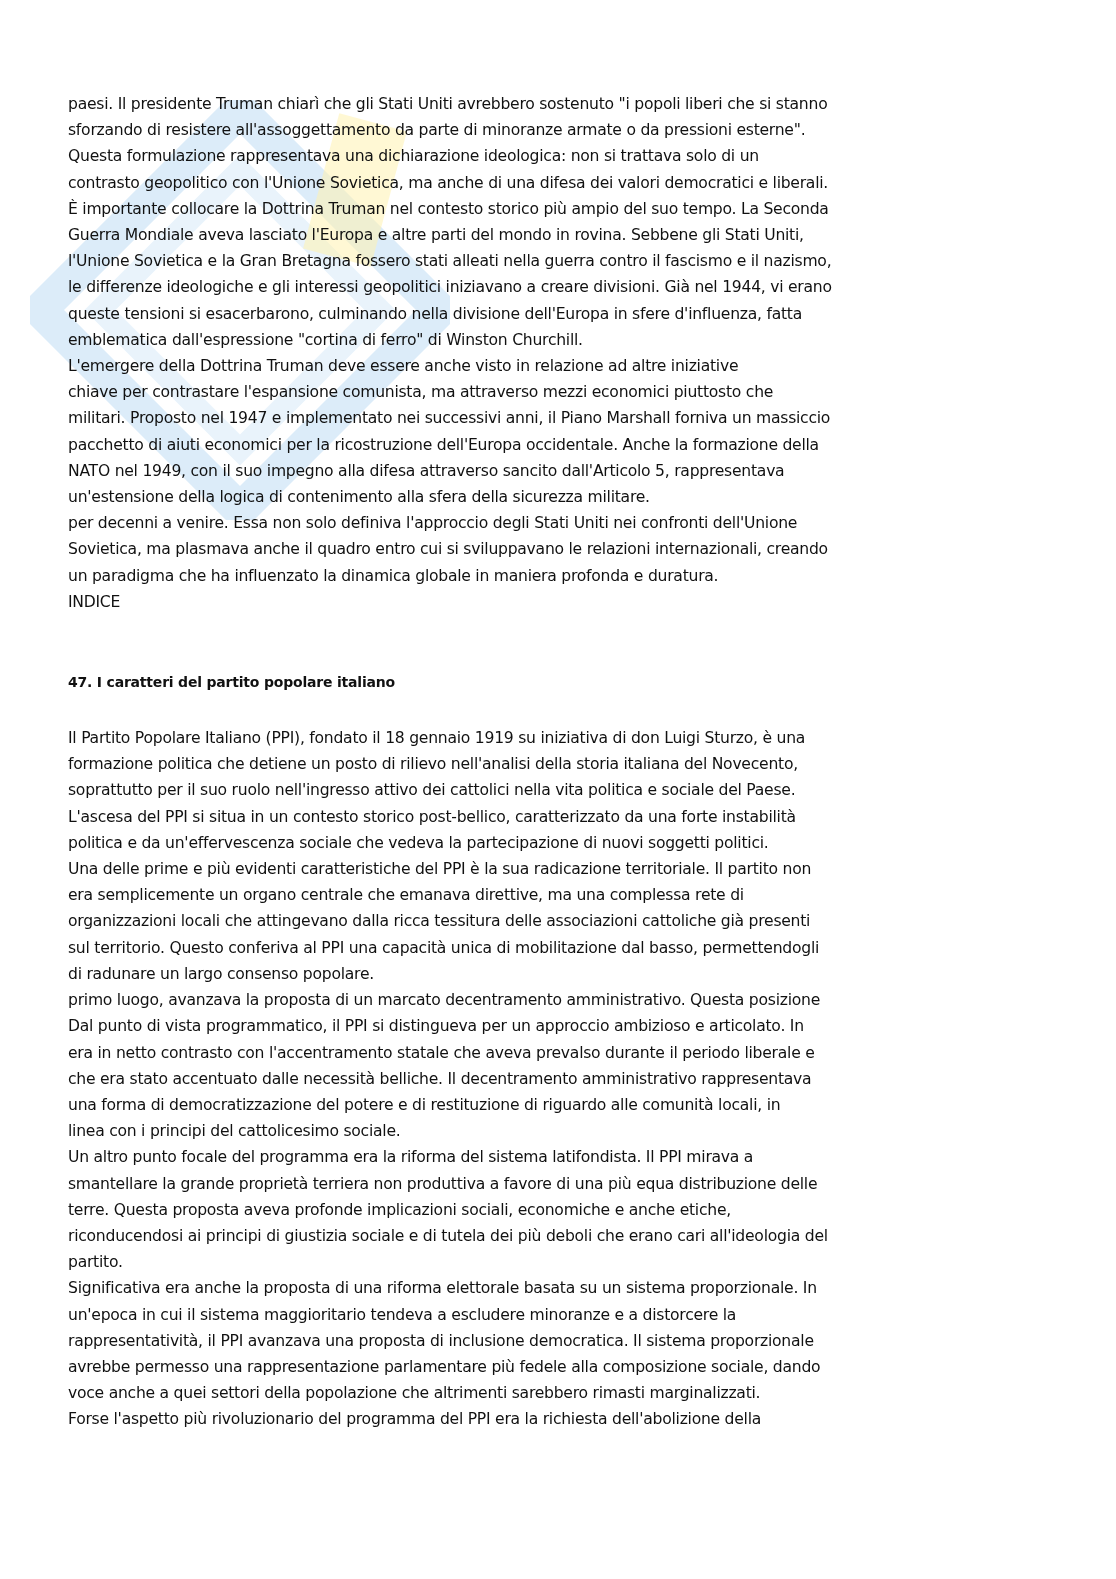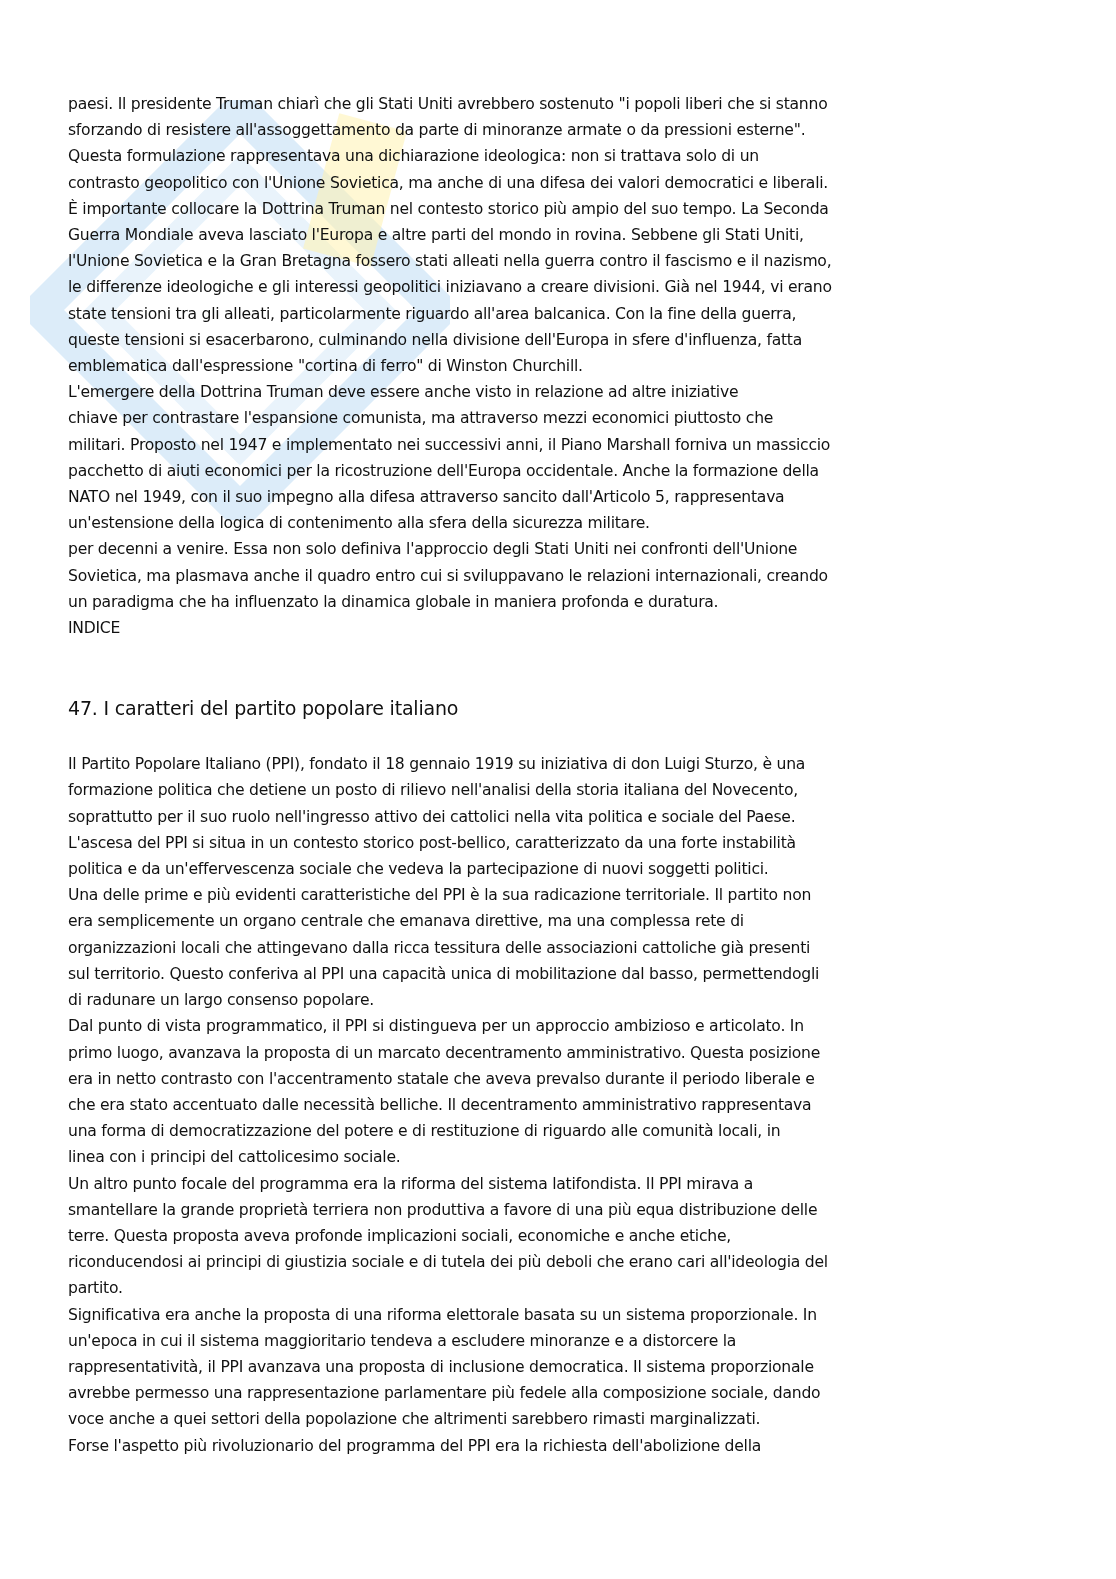--- a/index.html
+++ b/index.html
@@ -32,22 +32,22 @@
       z-index: 1;
       margin-top: 23px;
     }
     .para-line {
       font-size: 15.6px;
       line-height: 26.2px;
       white-space: nowrap;
       letter-spacing: -0.25px;
     }
     .heading {
-      font-size: 19px;
-      font-weight: normal;
+      font-size: 14px;
+      font-weight: bold;
       line-height: 26px;
       margin: 0;
       letter-spacing: -0.2px;
     }
     .gap-after-heading { height: 30px; }
   </style>
 </head>
 <body>
 
 <div class="watermark">
@@ -62,21 +62,20 @@
 
   <div>
     <div class="para-line">paesi. Il presidente Truman chiarì che gli Stati Uniti avrebbero sostenuto "i popoli liberi che si stanno</div>
     <div class="para-line">sforzando di resistere all'assoggettamento da parte di minoranze armate o da pressioni esterne".</div>
     <div class="para-line">Questa formulazione rappresentava una dichiarazione ideologica: non si trattava solo di un</div>
     <div class="para-line">contrasto geopolitico con l'Unione Sovietica, ma anche di una difesa dei valori democratici e liberali.</div>
     <div class="para-line">È importante collocare la Dottrina Truman nel contesto storico più ampio del suo tempo. La Seconda</div>
     <div class="para-line">Guerra Mondiale aveva lasciato l'Europa e altre parti del mondo in rovina. Sebbene gli Stati Uniti,</div>
     <div class="para-line">l'Unione Sovietica e la Gran Bretagna fossero stati alleati nella guerra contro il fascismo e il nazismo,</div>
     <div class="para-line">le differenze ideologiche e gli interessi geopolitici iniziavano a creare divisioni. Già nel 1944, vi erano</div>
-    <div class="para-line">state tensioni tra gli alleati, particolarmente riguardo all'area balcanica. Con la fine della guerra,</div>
     <div class="para-line">queste tensioni si esacerbarono, culminando nella divisione dell'Europa in sfere d'influenza, fatta</div>
     <div class="para-line">emblematica dall'espressione "cortina di ferro" di Winston Churchill.</div>
     <div class="para-line">L'emergere della Dottrina Truman deve essere anche visto in relazione ad altre iniziative</div>
     <div class="para-line">chiave per contrastare l'espansione comunista, ma attraverso mezzi economici piuttosto che</div>
     <div class="para-line">militari. Proposto nel 1947 e implementato nei successivi anni, il Piano Marshall forniva un massiccio</div>
     <div class="para-line">pacchetto di aiuti economici per la ricostruzione dell'Europa occidentale. Anche la formazione della</div>
     <div class="para-line">NATO nel 1949, con il suo impegno alla difesa attraverso sancito dall'Articolo 5, rappresentava</div>
     <div class="para-line">un'estensione della logica di contenimento alla sfera della sicurezza militare.</div>
     <div class="para-line">per decenni a venire. Essa non solo definiva l'approccio degli Stati Uniti nei confronti dell'Unione</div>
     <div class="para-line">Sovietica, ma plasmava anche il quadro entro cui si sviluppavano le relazioni internazionali, creando</div>
@@ -94,22 +93,22 @@
     <div class="para-line">Il Partito Popolare Italiano (PPI), fondato il 18 gennaio 1919 su iniziativa di don Luigi Sturzo, è una</div>
     <div class="para-line">formazione politica che detiene un posto di rilievo nell'analisi della storia italiana del Novecento,</div>
     <div class="para-line">soprattutto per il suo ruolo nell'ingresso attivo dei cattolici nella vita politica e sociale del Paese.</div>
     <div class="para-line">L'ascesa del PPI si situa in un contesto storico post-bellico, caratterizzato da una forte instabilità</div>
     <div class="para-line">politica e da un'effervescenza sociale che vedeva la partecipazione di nuovi soggetti politici.</div>
     <div class="para-line">Una delle prime e più evidenti caratteristiche del PPI è la sua radicazione territoriale. Il partito non</div>
     <div class="para-line">era semplicemente un organo centrale che emanava direttive, ma una complessa rete di</div>
     <div class="para-line">organizzazioni locali che attingevano dalla ricca tessitura delle associazioni cattoliche già presenti</div>
     <div class="para-line">sul territorio. Questo conferiva al PPI una capacità unica di mobilitazione dal basso, permettendogli</div>
     <div class="para-line">di radunare un largo consenso popolare.</div>
+    <div class="para-line">primo luogo, avanzava la proposta di un marcato decentramento amministrativo. Questa posizione</div>
     <div class="para-line">Dal punto di vista programmatico, il PPI si distingueva per un approccio ambizioso e articolato. In</div>
-    <div class="para-line">primo luogo, avanzava la proposta di un marcato decentramento amministrativo. Questa posizione</div>
     <div class="para-line">era in netto contrasto con l'accentramento statale che aveva prevalso durante il periodo liberale e</div>
     <div class="para-line">che era stato accentuato dalle necessità belliche. Il decentramento amministrativo rappresentava</div>
     <div class="para-line">una forma di democratizzazione del potere e di restituzione di riguardo alle comunità locali, in</div>
     <div class="para-line">linea con i principi del cattolicesimo sociale.</div>
     <div class="para-line">Un altro punto focale del programma era la riforma del sistema latifondista. Il PPI mirava a</div>
     <div class="para-line">smantellare la grande proprietà terriera non produttiva a favore di una più equa distribuzione delle</div>
     <div class="para-line">terre. Questa proposta aveva profonde implicazioni sociali, economiche e anche etiche,</div>
     <div class="para-line">riconducendosi ai principi di giustizia sociale e di tutela dei più deboli che erano cari all'ideologia del</div>
     <div class="para-line">partito.</div>
     <div class="para-line">Significativa era anche la proposta di una riforma elettorale basata su un sistema proporzionale. In</div>

